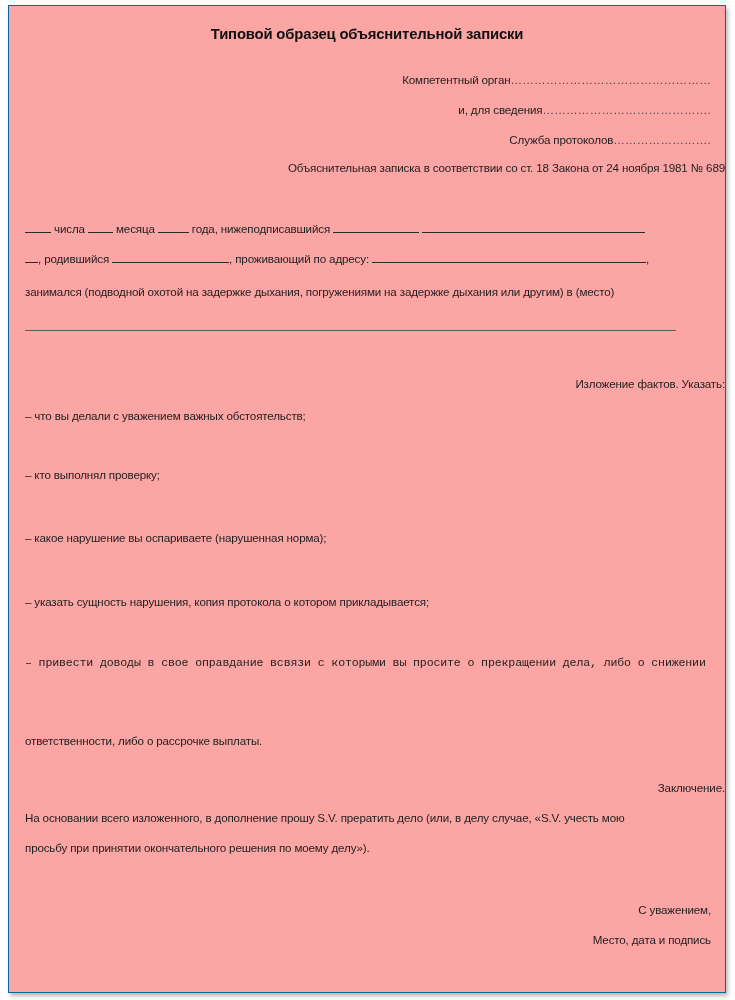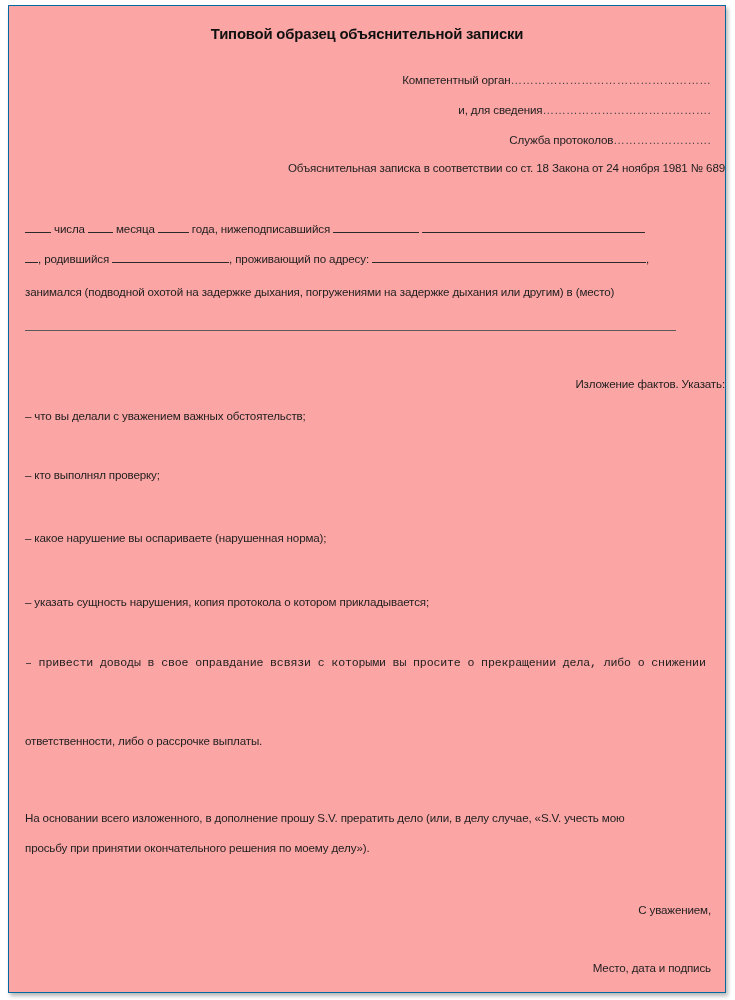--- a/index.html
+++ b/index.html
@@ -109,19 +109,20 @@
 
   <div class="abs center" style="top:371px;">Изложение фактов. Указать:</div>
 
   <div class="abs left" style="top:403px;">– что вы делали с уважением важных обстоятельств;</div>
   <div class="abs left" style="top:462px;">– кто выполнял проверку;</div>
   <div class="abs left" style="top:525px;">– какое нарушение вы оспариваете (нарушенная норма);</div>
   <div class="abs left" style="top:589px;">– указать сущность нарушения, копия протокола о котором прикладывается;</div>
   <div class="abs left" style="top:650px;font-family:Liberation Mono, monospace;">– привести доводы в свое оправдание всвязи с которыми вы просите о прекращении дела, либо о снижении</div>
   <div class="abs left" style="top:680px;margin-top:48px;">ответственности, либо о рассрочке выплаты.</div>
 
+  <div class="abs center" style="top:775px;">Заключение.</div>
   <div class="abs left" style="top:805px;">На основании всего изложенного, в дополнение прошу S.V. прератить дело (или, в делу случае, «S.V. учесть мою</div>
   <div class="abs left" style="top:835px;">просьбу при принятии окончательного решения по моему делу»).</div>
 
   <div class="abs right" style="top:897px;">С уважением,</div>
-  <div class="abs right" style="top:927px;margin-top:28px;">Место, дата и подпись</div>
+  <div class="abs right" style="top:927px;">Место, дата и подпись</div>
 
 </div>
 
 </body></html>

